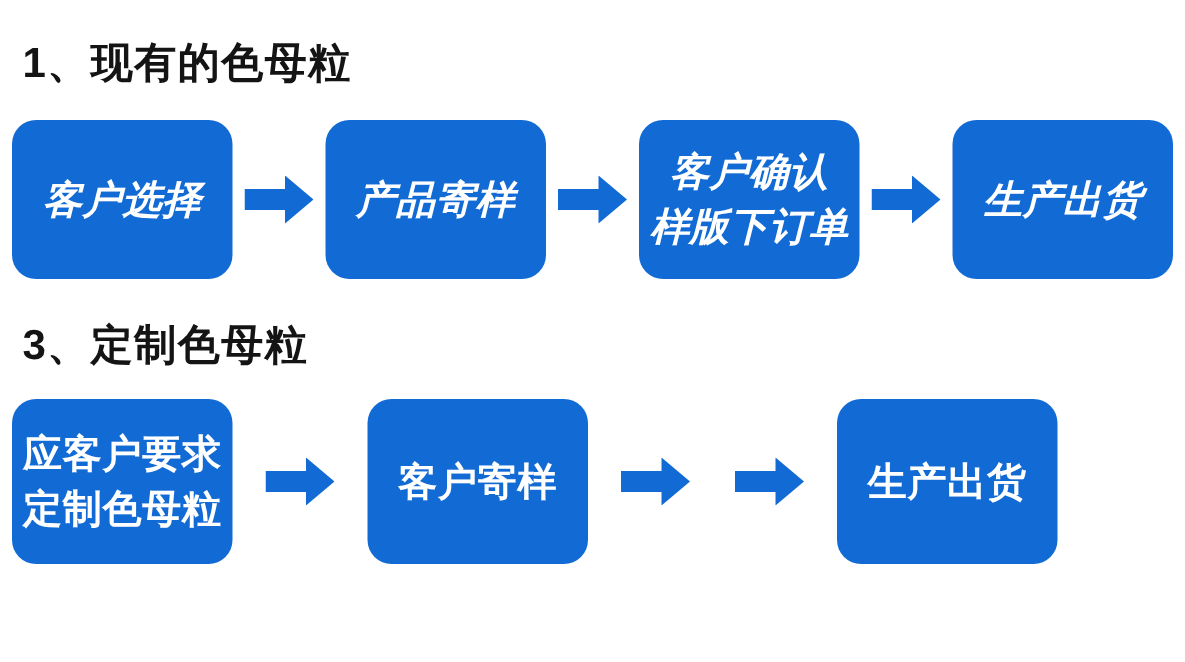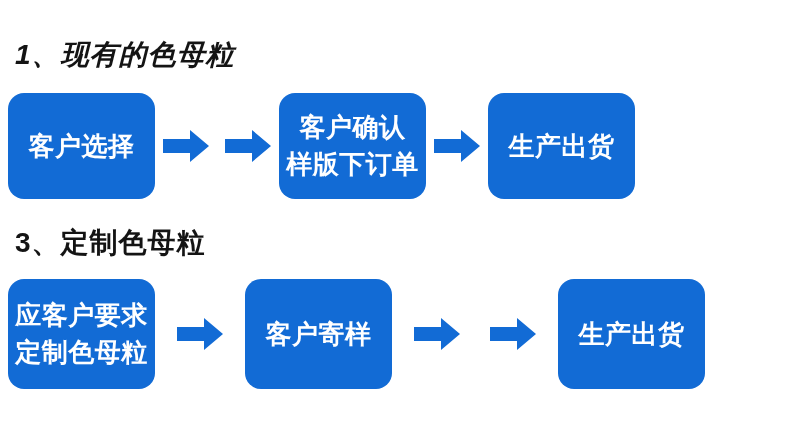--- a/index.html
+++ b/index.html
@@ -12,28 +12,28 @@
   .canvas{position:relative;width:790px;height:441px;}
   .flow-title{
     margin:0;
     padding-left:15px;
     font-size:28px;
     line-height:30px;
     font-weight:700;
     color:var(--title-color,#141414);
     letter-spacing:1px;
   }
-  .flow-title.t1{padding-top:40px;font-style:italic;}
+  .flow-title.t1{padding-top:27px;}
   .flow-title.t2{padding-top:29px;}
   .steps-row{
     display:flex;
     align-items:center;
     padding-left:8px;
   }
-  .steps-row.r1{margin-top:23px;}
+  .steps-row.r1{margin-top:23px;font-style:italic;}
   .steps-row.r2{margin-top:21px;gap:14px;}
   .step{
     width:147px;
     flex:0 0 147px;
     background:var(--accent,#126bd5);
     border-radius:16px;
     display:flex;
     align-items:center;
     justify-content:center;
   }
@@ -66,20 +66,23 @@
     <h2 class="flow-title t1">1、现有的色母粒</h2>
     <div class="steps-row r1">
       <div class="step">
         <span class="step-label">客户选择</span>
       </div>
       <span class="arrow">
         <svg width="46" height="32" viewBox="0 0 46 32">
             <polygon points="0,9 27,9 27,0 46,16 27,32 27,23 0,23" fill="currentColor"></polygon>
           </svg>
       </span>
+      <div class="step">
+        <span class="step-label">产品寄样</span>
+      </div>
       <span class="arrow">
         <svg width="46" height="32" viewBox="0 0 46 32">
             <polygon points="0,9 27,9 27,0 46,16 27,32 27,23 0,23" fill="currentColor"></polygon>
           </svg>
       </span>
       <div class="step">
         <span class="step-label">客户确认
 样版下订单</span>
       </div>
       <span class="arrow">

